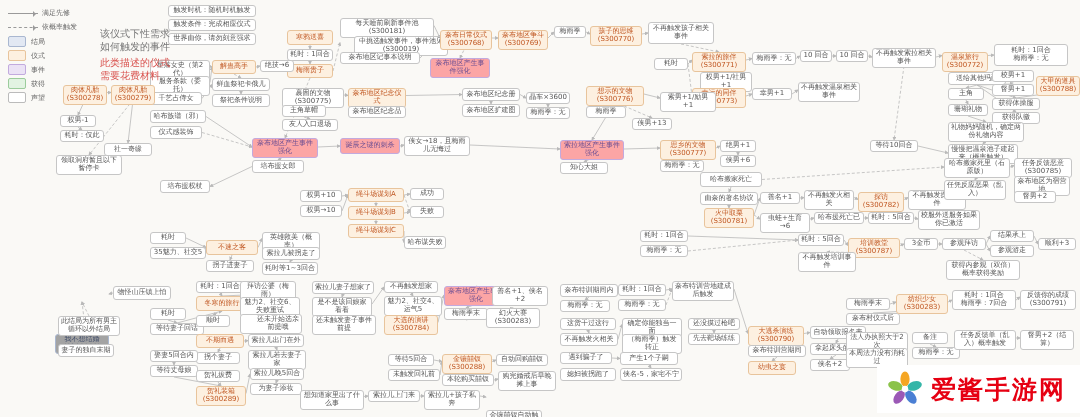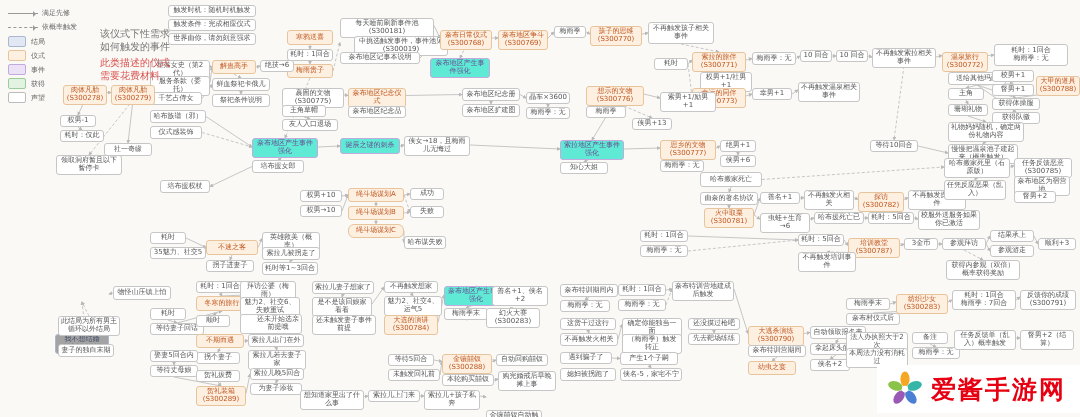--- a/index.html
+++ b/index.html
@@ -8,21 +8,21 @@
   
   #edges{position:absolute;left:0;top:0;width:1080px;height:417px;z-index:1;}
   
   .node{position:absolute;z-index:2;box-sizing:border-box;border-radius:3px;border:1px solid #c9c9c9;
         background:#fff;color:#555;font-size:7px;line-height:1.12;padding:1px 2px;
         display:flex;align-items:center;justify-content:center;text-align:center;
         white-space:pre-line;overflow:hidden;}
   .node-w{background:#ffffff;border-color:#c6c6c6;color:#555;}
   .node-o{background:#fdf0e0;border-color:#e8c49c;color:#c05621;}
   .node-b{background:#a3a3a3;border-color:#a9b7d0;color:#44506b;margin-top:48px;}
-  .node-p{background:#5eead4;border-color:#c2aade;color:#6a4e93;}
+  .node-p{background:#fca5a5;border-color:#c2aade;color:#6a4e93;}
   
   #legend{position:absolute;left:8px;top:8px;z-index:3;font-size:7px;color:#666;}
   .legend-arrowrow{display:flex;align-items:center;margin-bottom:4px;}
   .legend-line{width:30px;height:0;border-top:1px solid #9a9a9a;margin-right:4px;position:relative;}
   .legend-line.dashed{border-top-style:dashed;}
   .legend-line:after{content:"";position:absolute;right:-1px;top:-3px;border:3px solid transparent;border-left-color:#9a9a9a;}
   .legend-itemrow{display:flex;align-items:center;margin-bottom:3px;}
   .legend-swatch{width:16px;height:9px;border-radius:2px;border:1px solid #bbb;margin-right:5px;}
   #legend-notes{position:absolute;left:100px;top:28px;width:78px;z-index:3;font-size:10px;line-height:1.25;}
   .legend-note{margin-bottom:4px;}
@@ -335,21 +335,21 @@
     <div class="node node-o" style="left: 660px; top: 140px; width: 56px; min-height: 16px;">思乡的文物 (S300777)</div>
     <div class="node node-w" style="left: 660px; top: 160px; width: 44px; min-height: 12px;">梅雨季：无</div>
     <div class="node node-w" style="left: 720px; top: 140px; width: 36px; min-height: 12px;">绝男+1</div>
     <div class="node node-w" style="left: 720px; top: 155px; width: 36px; min-height: 12px;">侠男+6</div>
     <div class="node node-w" style="left: 300px; top: 190px; width: 42px; min-height: 12px;">权男+10</div>
     <div class="node node-w" style="left: 300px; top: 205px; width: 42px; min-height: 12px;">权男→10</div>
     <div class="node node-o" style="left: 348px; top: 188px; width: 56px; min-height: 14px;">绳斗场谋划A</div>
     <div class="node node-w" style="left: 410px; top: 188px; width: 34px; min-height: 12px;">成功</div>
     <div class="node node-o" style="left: 348px; top: 206px; width: 56px; min-height: 14px;">绳斗场谋划B</div>
     <div class="node node-w" style="left: 410px; top: 206px; width: 34px; min-height: 12px;">失败</div>
-    <div class="node node-o" style="left: 348px; top: 224px; width: 56px; min-height: 14px; border-radius: 6px;">绳斗场谋划C</div>
+    <div class="node node-o" style="left: 348px; top: 224px; width: 56px; min-height: 14px;">绳斗场谋划C</div>
     <div class="node node-w" style="left: 404px; top: 236px; width: 42px; min-height: 13px;">哈布谋失败</div>
     <div class="node node-w" style="left: 150px; top: 232px; width: 36px; min-height: 12px;">耗时</div>
     <div class="node node-w" style="left: 150px; top: 247px; width: 56px; min-height: 12px;">35魅力、社交5</div>
     <div class="node node-o" style="left: 206px; top: 240px; width: 52px; min-height: 15px;">不速之客</div>
     <div class="node node-w" style="left: 206px; top: 260px; width: 48px; min-height: 12px;">拐子进妻子</div>
     <div class="node node-w" style="left: 262px; top: 232px; width: 58px; min-height: 13px;">英雄救美（概率）</div>
     <div class="node node-w" style="left: 262px; top: 247px; width: 58px; min-height: 13px;">索拉儿被拐走了</div>
     <div class="node node-w" style="left: 262px; top: 262px; width: 56px; min-height: 13px;">耗时等1~3回合</div>
     <div class="node node-w" style="left: 700px; top: 172px; width: 62px; min-height: 15px;">哈布搬家死亡</div>
     <div class="node node-w" style="left: 700px; top: 192px; width: 58px; min-height: 13px;">由奈的著名协议</div>

